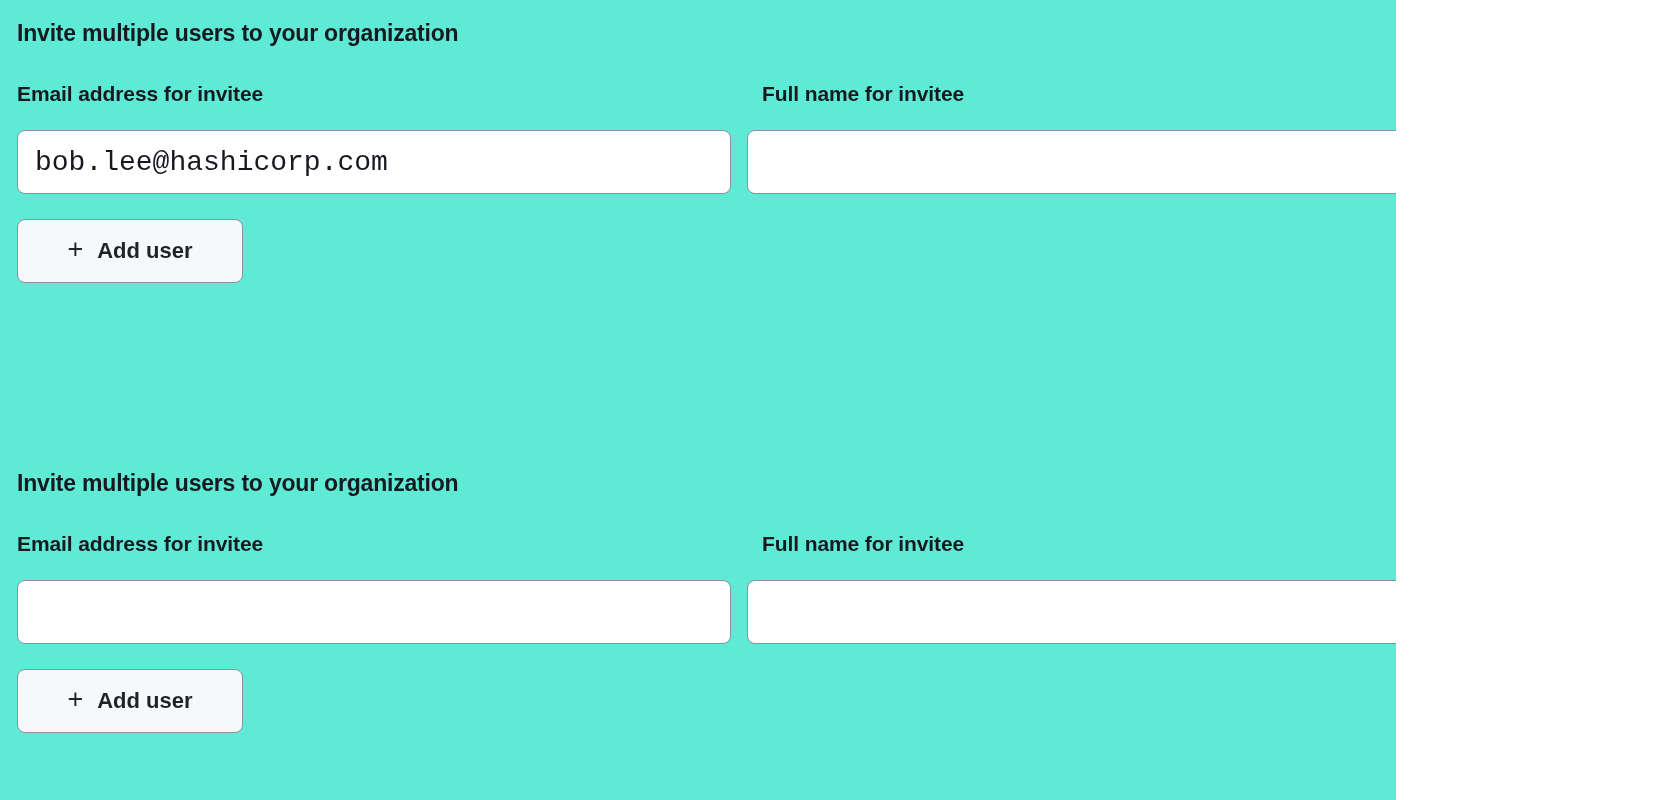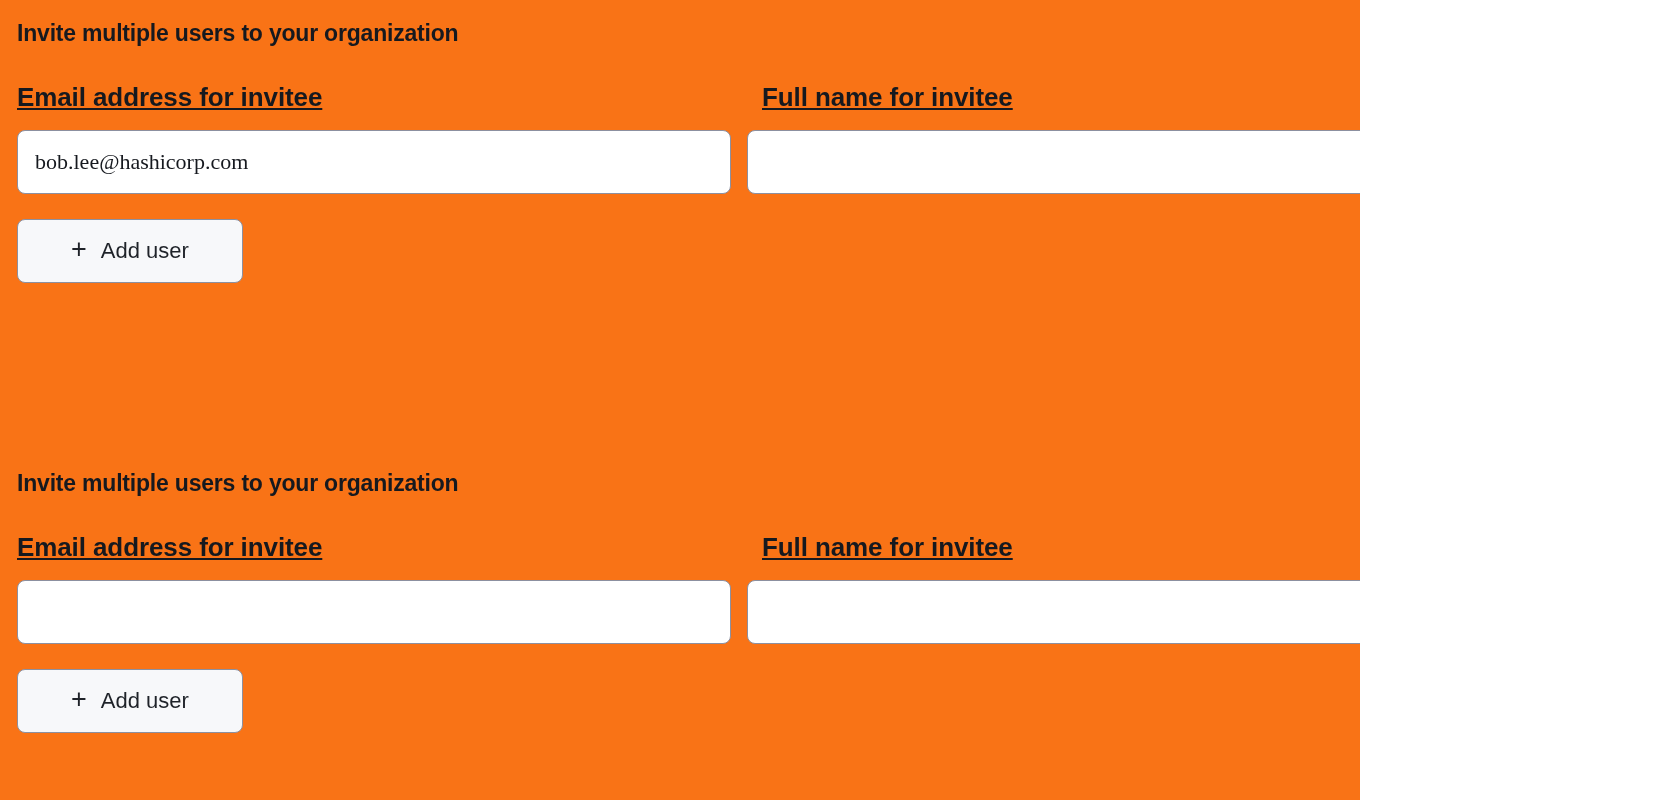--- a/index.html
+++ b/index.html
@@ -8,60 +8,60 @@
     background: #ffffff;
   }
   body {
     font-family: "Liberation Sans", sans-serif;
     -webkit-font-smoothing: antialiased;
   }
   #page {
     position: relative;
     width: 1360px;
     height: 800px;
-    background: #f97316;
+    background: #5eead4;
     overflow: hidden;
+    padding-left: 36px;
   }
 
   
   .invite-section {
     position: absolute;
     left: 0;
     width: 1672px;
   }
   .section-heading {
     position: absolute;
     left: 17px;
     font-size: 23px;
     font-weight: 700;
     color: #16191f;
     letter-spacing: -0.2px;
     white-space: nowrap;
   }
   .field-label {
     position: absolute;
-    font-size: 26px;
+    font-size: 21px;
     font-weight: 700;
     color: #16191f;
     letter-spacing: -0.1px;
     white-space: nowrap;
-    text-decoration: underline;
   }
   .label-email { left: 17px; }
   .label-name  { left: 747px; margin-left: 15px; }
 
   .text-input {
     position: absolute;
     box-sizing: border-box;
     height: 64px;
     background: #ffffff;
     border: 1.5px solid #8c90a0;
     border-radius: 8px;
-    font-family: Liberation Serif, serif;
-    font-size: 22px;
+    font-family: Liberation Mono, monospace;
+    font-size: 28px;
     color: #16191f;
     padding: 0 17px;
     outline: none;
   }
   .input-email { left: 17px; width: 714px; }
   .input-name  { left: 747px; width: 717px; }
 
   
   .add-user-button {
     position: absolute;
@@ -80,21 +80,21 @@
   }
   .add-user-button .plus {
     font-size: 27px;
     font-weight: 400;
     color: #1f2329;
     line-height: 1;
     margin-top: -3px;
   }
   .add-user-button .label {
     font-size: 22px;
-    font-weight: 400;
+    font-weight: 700;
     color: #1f2329;
   }
 
   
   .delete-button {
     position: absolute;
     left: 1486px;
     box-sizing: border-box;
     width: 70px;
     height: 64px;

